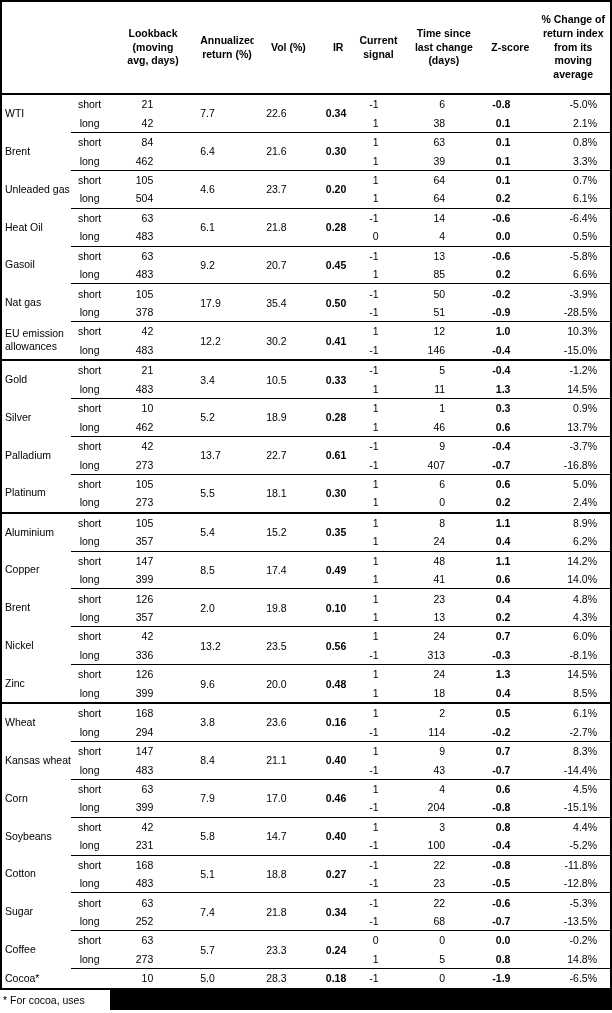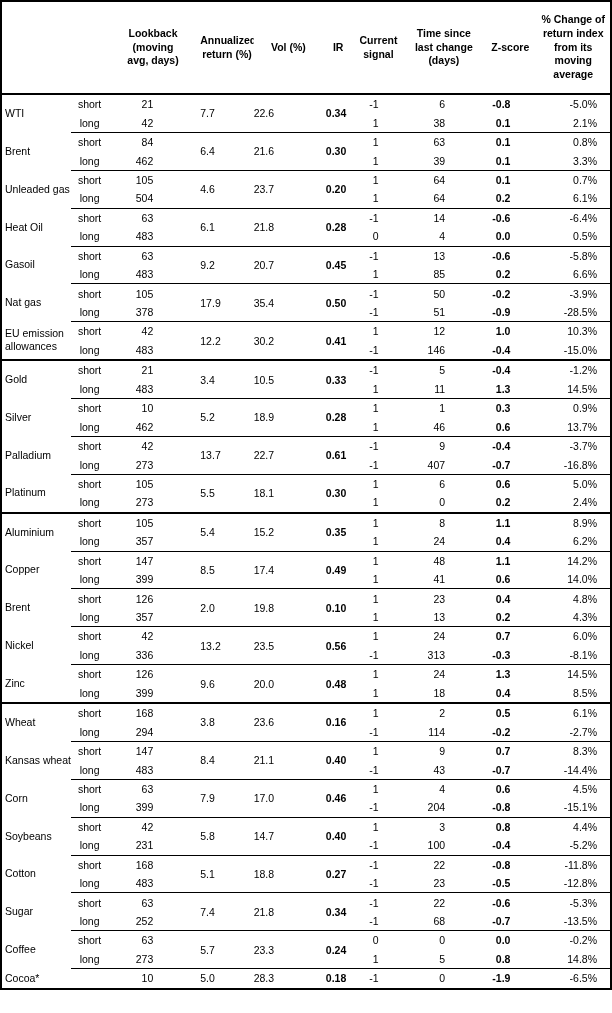--- a/index.html
+++ b/index.html
@@ -29,21 +29,21 @@
     white-space: pre-line;
     height: 91px;
     line-height: 1.32;
     border-bottom: 2px solid #000000;
   }
   tbody td { height: 18.45px; }
   td.c-name { text-align: left; padding-left: 3px; line-height: 1.25; }
   td.c-sl   { text-align: center; padding-left: 2px; }
   td.c-lookback { text-align: right; padding-right: 47px; }
   td.c-ann  { text-align: left; padding-right: 16px; }
-  td.c-vol  { text-align: left; padding-right: 24px; }
+  td.c-vol  { text-align: center; padding-right: 24px; }
   td.c-ir   { text-align: right; padding-right: 7px; font-weight: bold; }
   td.c-sig  { text-align: right; padding-right: 25px; }
   td.c-days { text-align: right; padding-right: 39px; }
   td.c-z    { text-align: right; padding-right: 26px; font-weight: bold; }
   td.c-pct  { text-align: right; padding-right: 13px; }
   tr.sep-thin > td { border-top: 1px solid #000000; }
   tr.sep-thin > td.c-name { border-top: none; }
   tr.sep-thick > td { border-top: 2px solid #000000; }
   .footnote {
     position: relative;
@@ -572,14 +572,18 @@
           <td class="c-vol">28.3</td>
           <td class="c-ir">0.18</td>
           <td class="c-sig">-1</td>
           <td class="c-days">0</td>
           <td class="c-z">-1.9</td>
           <td class="c-pct">-6.5%</td>
         </tr>
       </tbody>
   </table>
 
+  <div class="footnote">
+    <span class="footnote-text">* For cocoa, uses</span>
+    <div class="redaction"></div>
+  </div>
 
 </div>
 
 </body></html>

